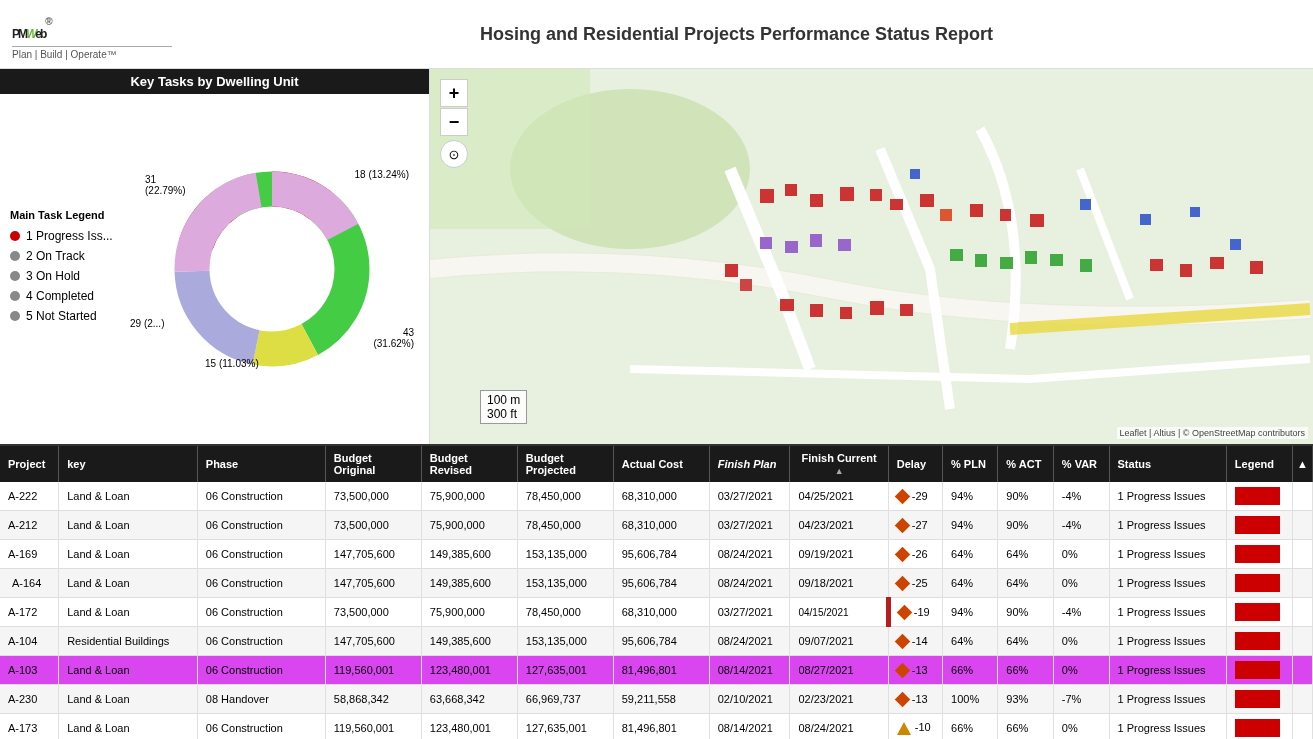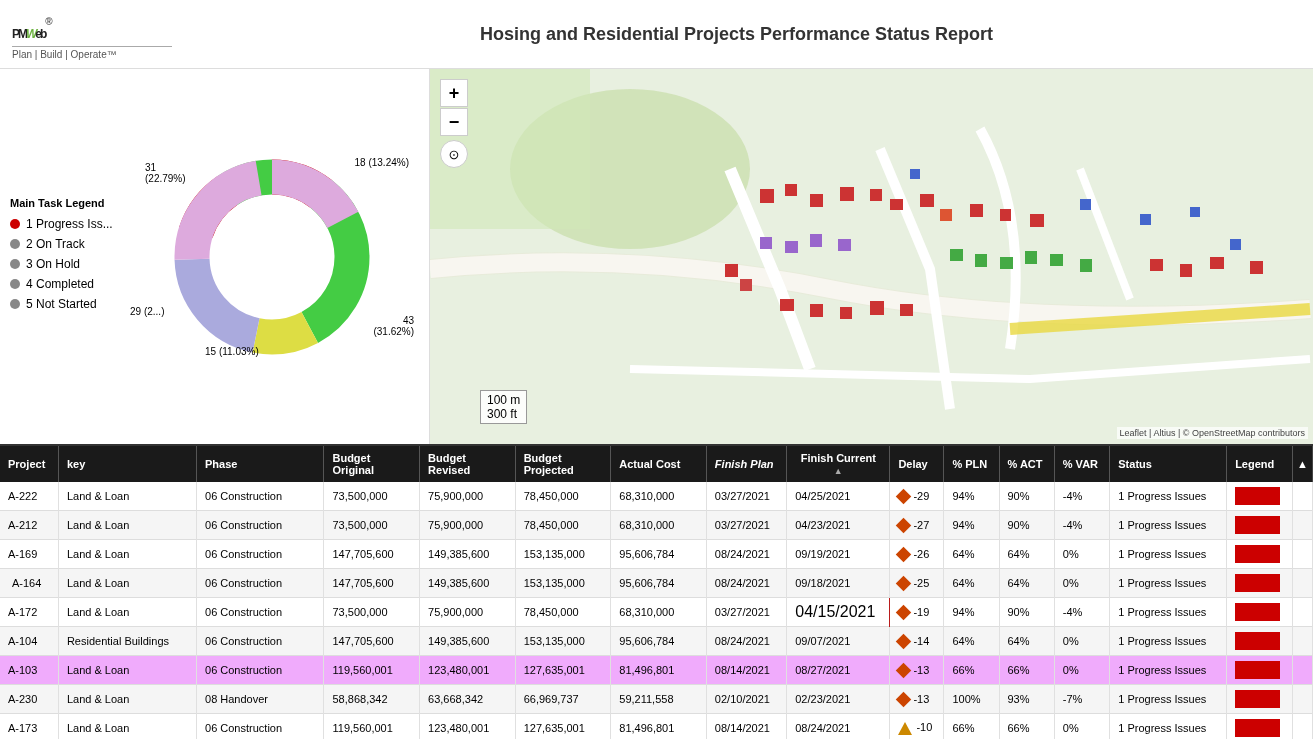--- a/index.html
+++ b/index.html
@@ -20,20 +20,21 @@
       <span style="color:#222;">PM</span><span style="color:#6cb33f; font-style:italic;">W</span><span style="color:#222;">eb</span><sup style="font-size:10px; vertical-align:super; color:#555;">®</sup>
     </div>
     <div style="font-size:10px; color:#555; border-top:1px solid #aaa; padding-top:2px; margin-top:2px;">Plan | Build | Operate™</div>
   </div>
   <div style="flex:1; text-align:center; font-size:18px; font-weight:bold; color:#333; padding-top:16px;">Hosing and Residential Projects Performance Status Report</div>
 </div>
 
 <div style="display:flex; height:375px;">
 
   <div style="width:430px; border-right:1px solid #ddd; flex-shrink:0; display:flex; flex-direction:column;">
+    <div style="background:#1a1a1a; color:#fff; text-align:center; padding:5px; font-size:13px; font-weight:bold;">Key Tasks by Dwelling Unit</div>
     <div style="display:flex; flex:1; padding:10px; align-items:center;">
 
       <div style="width:115px; flex-shrink:0;">
         <div style="font-weight:bold; font-size:11px; margin-bottom:8px;">Main Task Legend</div>
         <div style="display:flex; align-items:center; margin-bottom:6px; font-size:11px;">
           <span style="width:10px; height:10px; border-radius:50%; background:#cc0000; margin-right:6px; flex-shrink:0;"></span>
           <span>1 Progress Iss...</span>
         </div>
         <div style="display:flex; align-items:center; margin-bottom:6px; font-size:11px;">
           <span style="width:10px; height:10px; border-radius:50%; background:#888; margin-right:6px; flex-shrink:0;"></span>
@@ -257,21 +258,21 @@
   </tr>
         <tr style="border-bottom: 1px solid rgb(221, 221, 221); background: rgb(255, 255, 255);">
     <td style="padding:5px 8px;font-size:11px;border-right:1px solid #e0e0e0;">A-172</td>
     <td style="padding:5px 8px;font-size:11px;border-right:1px solid #e0e0e0;">Land &amp; Loan</td>
     <td style="padding:5px 8px;font-size:11px;border-right:1px solid #e0e0e0;">06 Construction</td>
     <td style="padding:5px 8px;font-size:11px;border-right:1px solid #e0e0e0;">73,500,000</td>
     <td style="padding:5px 8px;font-size:11px;border-right:1px solid #e0e0e0;">75,900,000</td>
     <td style="padding:5px 8px;font-size:11px;border-right:1px solid #e0e0e0;">78,450,000</td>
     <td style="padding:5px 8px;font-size:11px;border-right:1px solid #e0e0e0;">68,310,000</td>
     <td style="padding:5px 8px;font-size:11px;border-right:1px solid #e0e0e0;">03/27/2021</td>
-    <td style="padding:5px 8px;font-size:16px;border-right:1px solid #b91c1c;">04/15/2021</td>
+    <td style="padding:5px 8px;font-size:10px;border-right:5px solid #b91c1c;">04/15/2021</td>
     <td style="padding:5px 8px;font-size:11px;border-right:1px solid #e0e0e0;white-space:nowrap;"><span style="display:inline-block;width:11px;height:11px;background:#cc4400;transform:rotate(45deg);margin-right:4px;vertical-align:middle;"></span>-19</td>
     <td style="padding:5px 8px;font-size:11px;border-right:1px solid #e0e0e0;">94%</td>
     <td style="padding:5px 8px;font-size:11px;border-right:1px solid #e0e0e0;">90%</td>
     <td style="padding:5px 8px;font-size:11px;border-right:1px solid #e0e0e0;">-4%</td>
     <td style="padding:5px 8px;font-size:11px;border-right:1px solid #e0e0e0;">1 Progress Issues</td>
     <td style="padding:5px 8px;font-size:11px;border-right:1px solid #e0e0e0;">
             <div style="width:45px;height:18px;background:#cc0000;"></div>
           </td>
     <td style="width:16px;"></td>
   </tr>
@@ -288,21 +289,21 @@
     <td style="padding:5px 8px;font-size:11px;border-right:1px solid #e0e0e0;white-space:nowrap;"><span style="display:inline-block;width:11px;height:11px;background:#cc4400;transform:rotate(45deg);margin-right:4px;vertical-align:middle;"></span>-14</td>
     <td style="padding:5px 8px;font-size:11px;border-right:1px solid #e0e0e0;">64%</td>
     <td style="padding:5px 8px;font-size:11px;border-right:1px solid #e0e0e0;">64%</td>
     <td style="padding:5px 8px;font-size:11px;border-right:1px solid #e0e0e0;">0%</td>
     <td style="padding:5px 8px;font-size:11px;border-right:1px solid #e0e0e0;">1 Progress Issues</td>
     <td style="padding:5px 8px;font-size:11px;border-right:1px solid #e0e0e0;">
             <div style="width:45px;height:18px;background:#cc0000;"></div>
           </td>
     <td style="width:16px;"></td>
   </tr>
-        <tr style="border-bottom: 1px solid rgb(221, 221, 221); background: #f0abfc;">
+        <tr style="border-bottom: 1px solid rgb(221, 221, 221); background: #d946ef;">
     <td style="padding:5px 8px;font-size:11px;border-right:1px solid #e0e0e0;">A-103</td>
     <td style="padding:5px 8px;font-size:11px;border-right:1px solid #e0e0e0;">Land &amp; Loan</td>
     <td style="padding:5px 8px;font-size:11px;border-right:1px solid #e0e0e0;">06 Construction</td>
     <td style="padding:5px 8px;font-size:11px;border-right:1px solid #e0e0e0;">119,560,001</td>
     <td style="padding:5px 8px;font-size:11px;border-right:1px solid #e0e0e0;">123,480,001</td>
     <td style="padding:5px 8px;font-size:11px;border-right:1px solid #e0e0e0;">127,635,001</td>
     <td style="padding:5px 8px;font-size:11px;border-right:1px solid #e0e0e0;">81,496,801</td>
     <td style="padding:5px 8px;font-size:11px;border-right:1px solid #e0e0e0;">08/14/2021</td>
     <td style="padding:5px 8px;font-size:11px;border-right:1px solid #e0e0e0;">08/27/2021</td>
     <td style="padding:5px 8px;font-size:11px;border-right:1px solid #e0e0e0;white-space:nowrap;"><span style="display:inline-block;width:11px;height:11px;background:#cc4400;transform:rotate(45deg);margin-right:4px;vertical-align:middle;"></span>-13</td>

